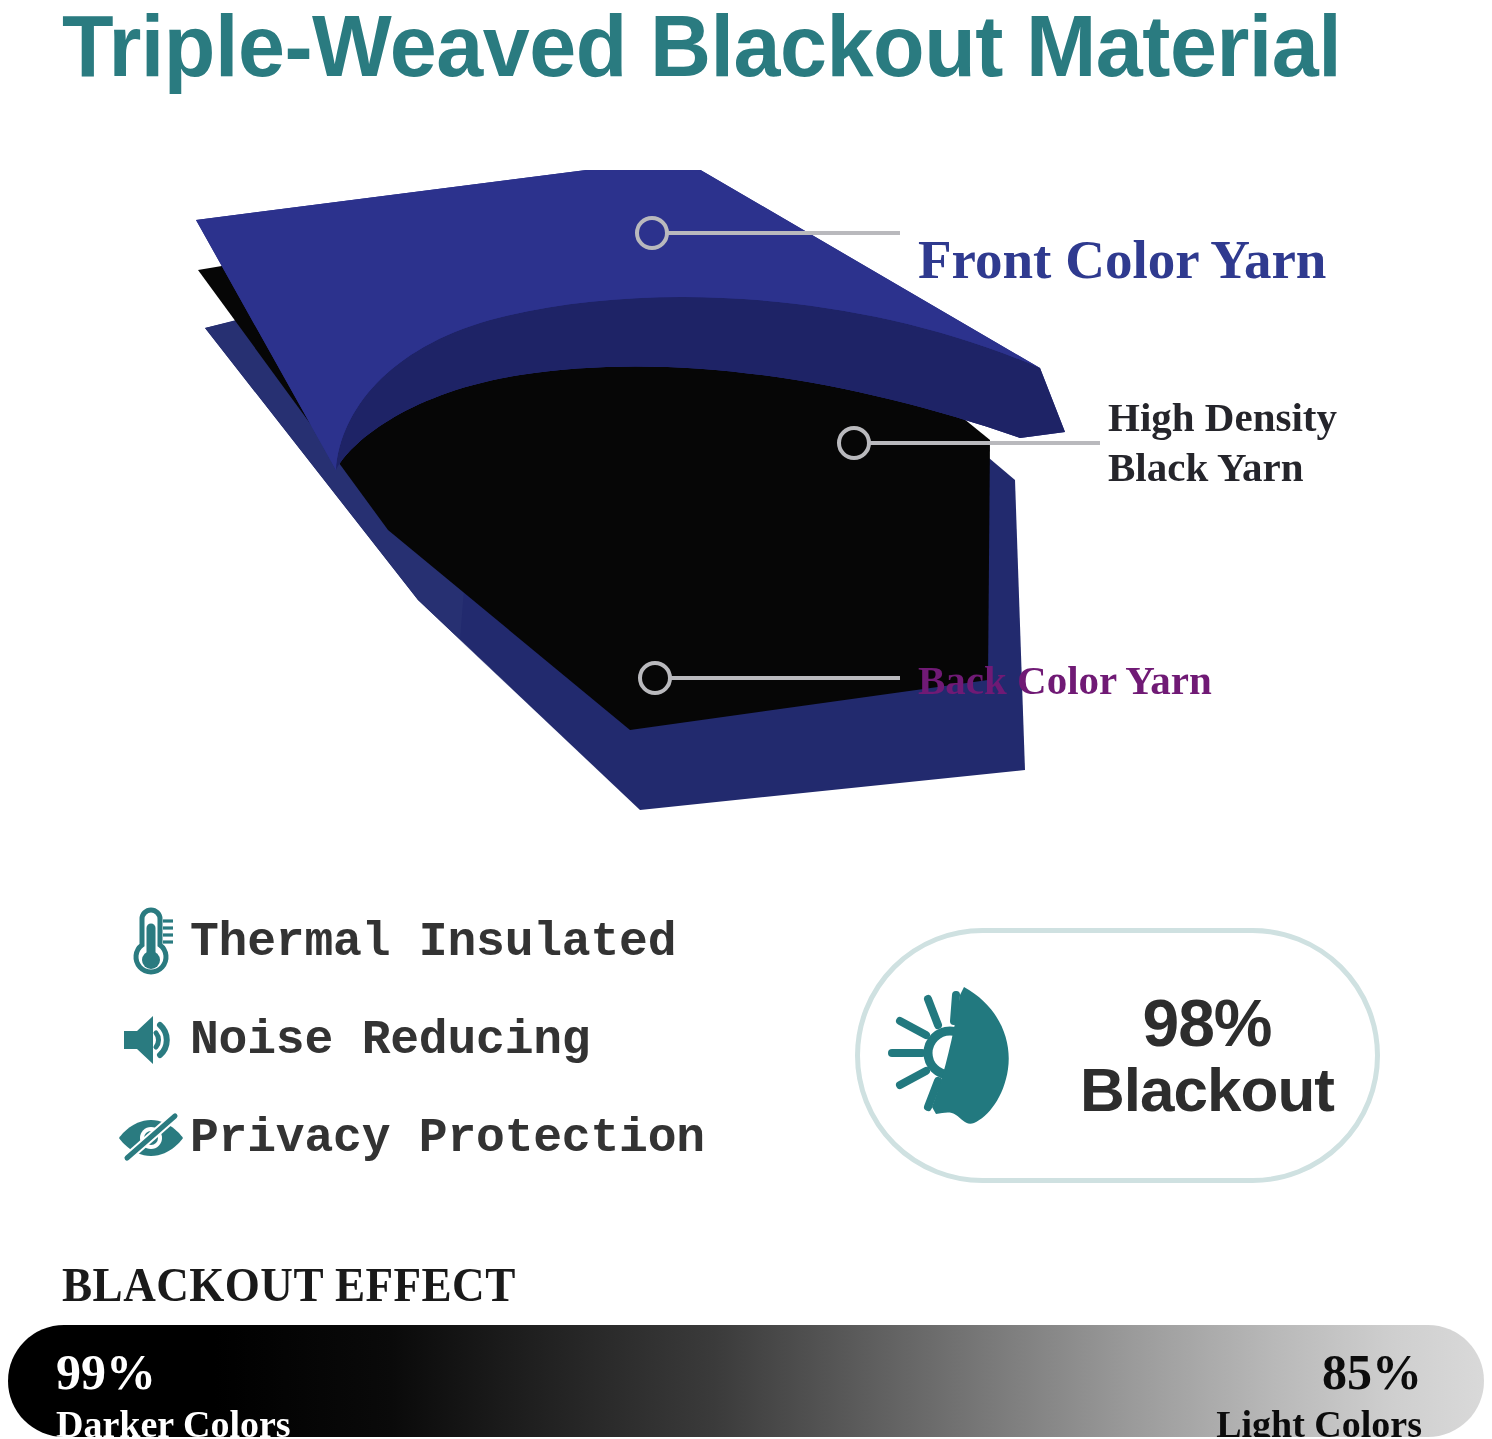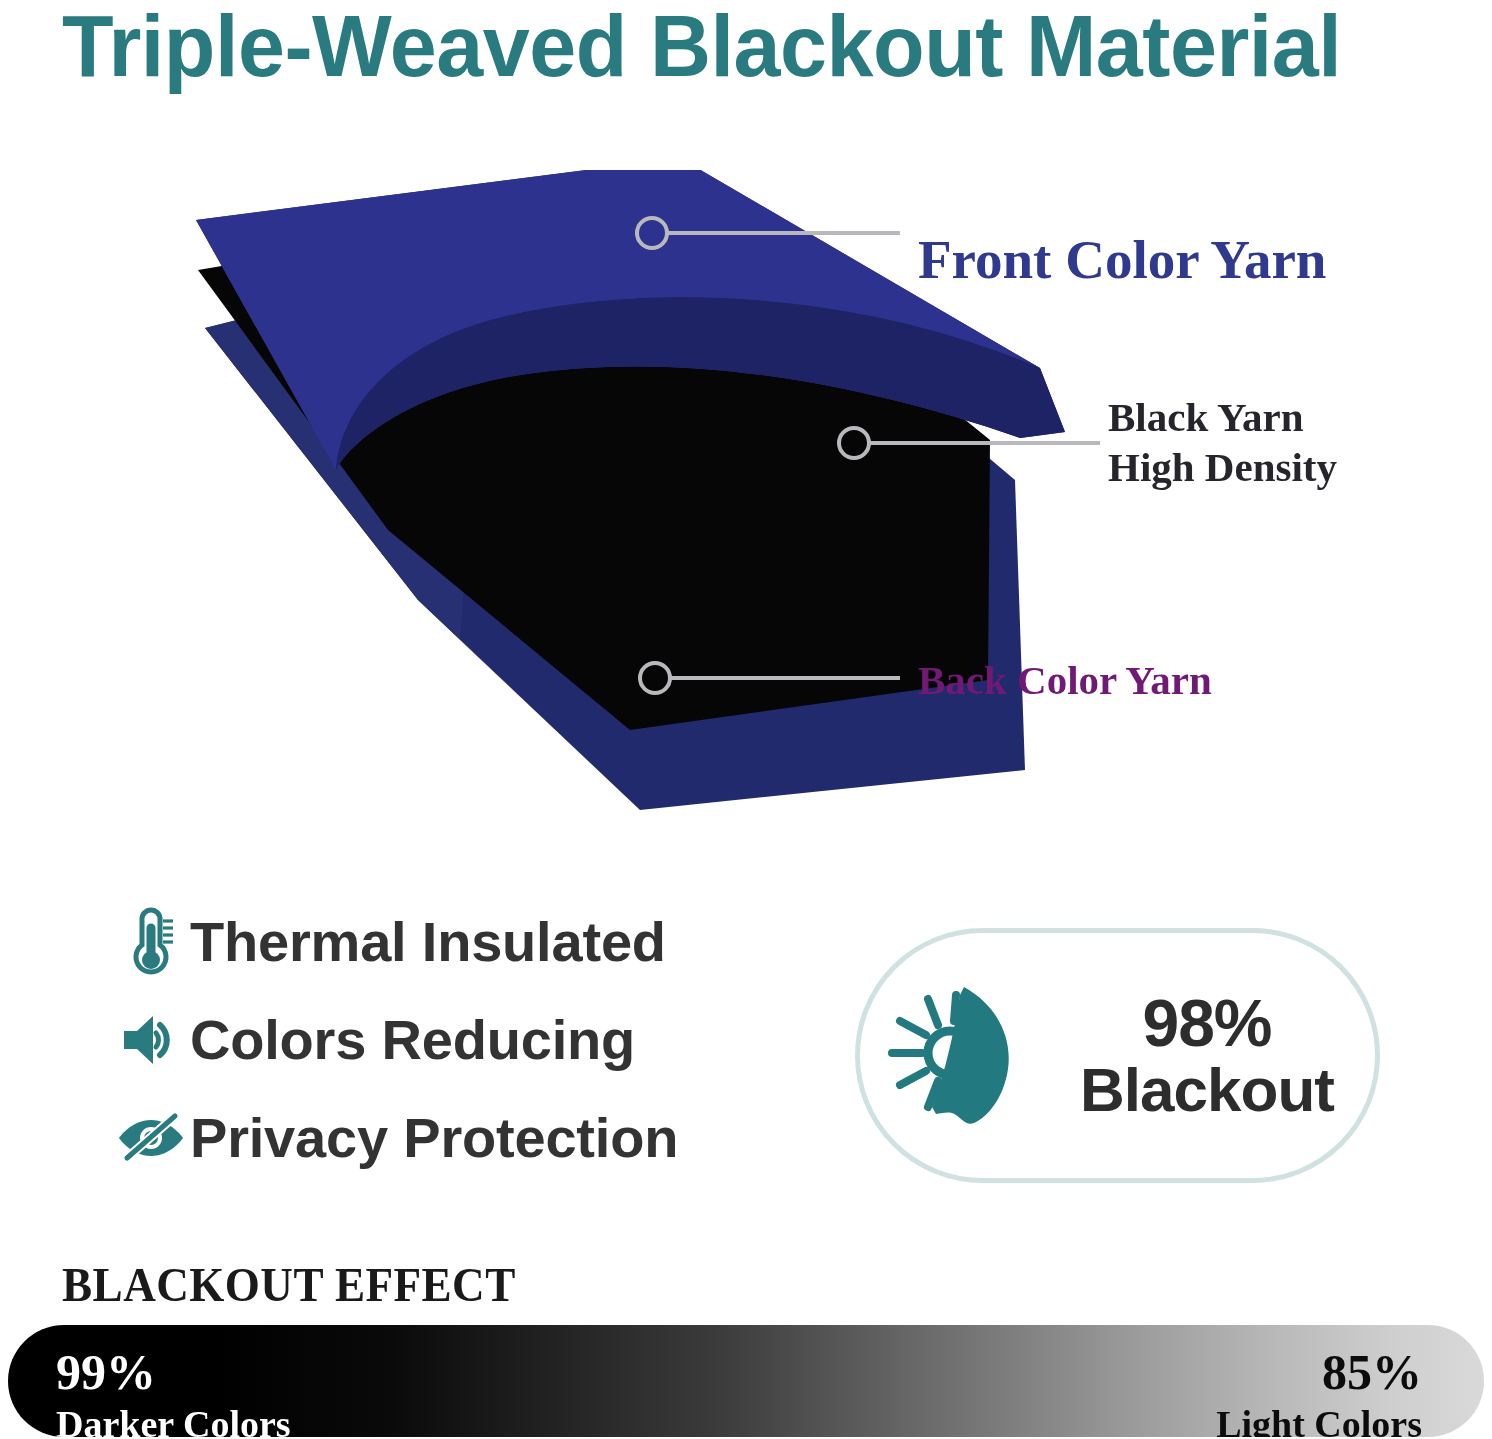--- a/index.html
+++ b/index.html
@@ -82,23 +82,23 @@
     height: 98px;
   }
   .feature-icon {
     width: 78px;
     min-width: 78px;
     display: flex;
     align-items: center;
     justify-content: center;
   }
   .feature-label {
-    font-family: Liberation Sans, sans-serif;
-    font-weight: bold;
-    font-size: 56px;
+    font-family: Liberation Mono, monospace;
+    font-weight: bold;
+    font-size: 48px;
     line-height: 56px;
     color: #333333;
     letter-spacing: -0.2px;
     white-space: nowrap;
   }
 
   
   .badge {
     position: absolute;
     left: 855px;
@@ -236,22 +236,22 @@
     <g>
       <circle cx="495" cy="508" r="15" fill="none" stroke="#b9b9bd" stroke-width="4"></circle>
       <line x1="511" y1="508" x2="740" y2="508" stroke="#b9b9bd" stroke-width="4"></line>
     </g>
   </svg>
 </div>
 
 <div class="callout-label lbl-front">Front  Color Yarn</div>
 
 <div class="callout-label lbl-black">
+  <div>High Density</div>
   <div>Black Yarn</div>
-  <div>High Density</div>
 </div>
 
 <div class="callout-label lbl-back">Back Color Yarn</div>
 
 <div class="features">
 
   <div class="feature-row">
     <span class="feature-icon">
       <svg width="56" height="70" viewBox="0 0 56 70" xmlns="http://www.w3.org/2000/svg">
         <path d="M19 12 a9 9 0 0 1 18 0 v26 a15 15 0 1 1 -18 0 Z" fill="none" stroke="#2a7b80" stroke-width="5"></path>
@@ -269,21 +269,21 @@
   </div>
 
   <div class="feature-row">
     <span class="feature-icon">
       <svg width="62" height="56" viewBox="0 0 62 56" xmlns="http://www.w3.org/2000/svg">
         <path d="M4 19 h13 L33 4 v48 L17 37 H4 Z" fill="#2a7b80"></path>
         <path d="M40 13 a20 20 0 0 1 0 30" fill="none" stroke="#2a7b80" stroke-width="6" stroke-linecap="round"></path>
         <path d="M36 21 a11 11 0 0 1 0 14" fill="none" stroke="#2a7b80" stroke-width="5" stroke-linecap="round"></path>
       </svg>
     </span>
-    <span class="feature-label">Colors Reducing</span>
+    <span class="feature-label">Noise Reducing</span>
   </div>
 
   <div class="feature-row">
     <span class="feature-icon">
       <svg width="72" height="52" viewBox="0 0 72 52" xmlns="http://www.w3.org/2000/svg">
         <path d="M36 8 C56 8 68 26 68 26 C68 26 56 44 36 44 C16 44 4 26 4 26 C4 26 16 8 36 8 Z" fill="#2a7b80"></path>
         <circle cx="36" cy="26" r="11" fill="#ffffff"></circle>
         <circle cx="36" cy="26" r="7" fill="#2a7b80"></circle>
         <line x1="12" y1="46" x2="60" y2="4" stroke="#ffffff" stroke-width="9" stroke-linecap="round"></line>
         <line x1="12" y1="46" x2="60" y2="4" stroke="#2a7b80" stroke-width="5" stroke-linecap="round"></line>

